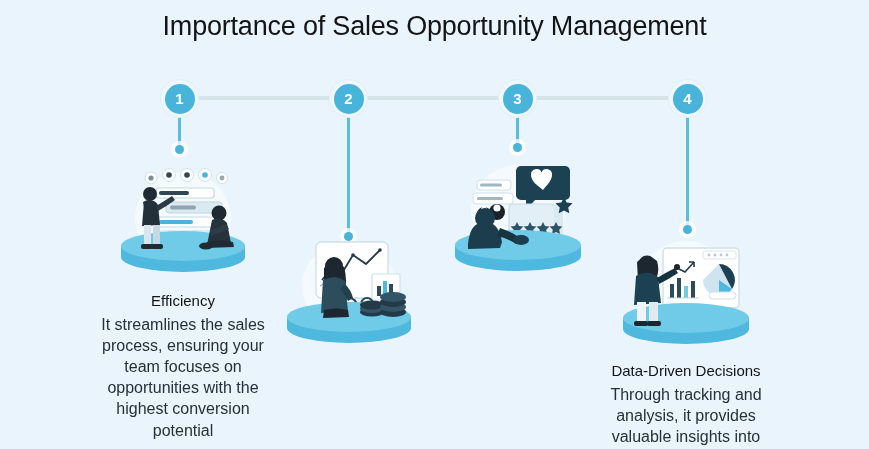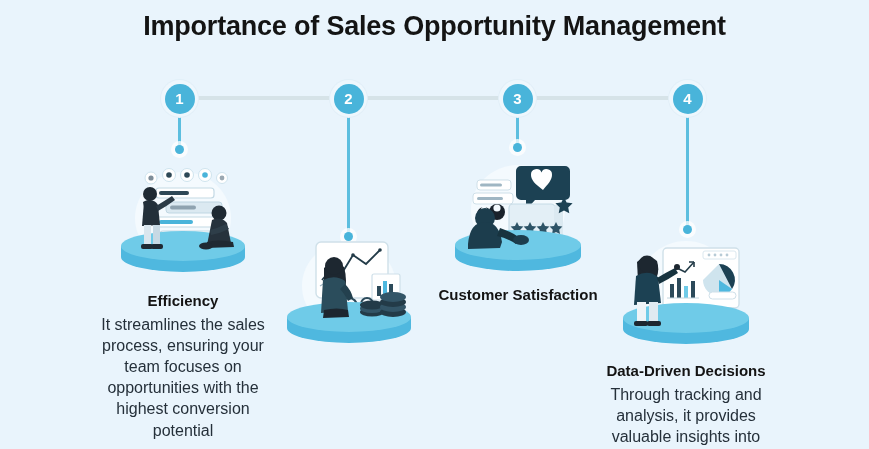--- a/index.html
+++ b/index.html
@@ -21,21 +21,21 @@
   }
 
   
   #page-title {
     position: absolute;
     top: 11px;
     left: 0;
     width: 869px;
     text-align: center;
     font-size: 27px;
-    font-weight: bold;
+    font-weight: normal;
     color: #141414;
     letter-spacing: -0.2px;
   }
 
   
   #timeline-track {
     position: absolute;
     top: 96px;
     left: 179px;
     width: 508px;
@@ -97,21 +97,21 @@
     width: 190px;
     height: 128px;
   }
   .card-illo svg {
     display: block;
     width: 190px;
     height: 128px;
   }
   .card-heading {
     font-size: 15px;
-    font-weight: bold;
+    font-weight: normal;
     color: #141414;
     margin-top: 6px;
   }
   .card-body {
     font-size: 16px;
     line-height: 1.32;
     color: #25303a;
     margin-top: 5px;
     padding: 0 12px;
   }
@@ -269,21 +269,20 @@
         <ellipse cx="95" cy="104" rx="63" ry="15" fill="#4fb8df"></ellipse>
         <rect x="32" y="93" width="126" height="11" fill="#4fb8df"></rect>
         <ellipse cx="95" cy="93" rx="63" ry="15" fill="#6fcbe8"></ellipse>
 
         <circle cx="62" cy="66" r="10" fill="#1c3d4d"></circle>
         <path d="M45 92 q2 -22 17 -22 q14 0 17 20 l-2 6 -32 1 z" fill="#1c3d4d"></path>
         <path d="M77 76 q12 4 20 10 l-4 6 q-9 -6 -19 -8 z" fill="#17333f"></path>
         <ellipse cx="98" cy="88" rx="8" ry="5" fill="#1c3d4d"></ellipse>
       </svg>
     </div>
-    <div class="card-heading">Customer Satisfaction</div>
   </div>
 
   <div class="card" style="left:591px; top:228px;">
     <div class="card-illo">
       <svg viewBox="0 0 190 128" xmlns="http://www.w3.org/2000/svg">
         <ellipse cx="95" cy="58" rx="47" ry="45" fill="#f4fafe"></ellipse>
 
         <rect x="72" y="20" width="76" height="60" rx="4" fill="#ffffff" stroke="#cfe0e9" stroke-width="1.4"></rect>
         <rect x="112" y="23" width="33" height="8" rx="2" fill="#ffffff" stroke="#dbe8ef" stroke-width="1"></rect>
         <circle cx="118" cy="27" r="1.4" fill="#b7cbd6"></circle>

